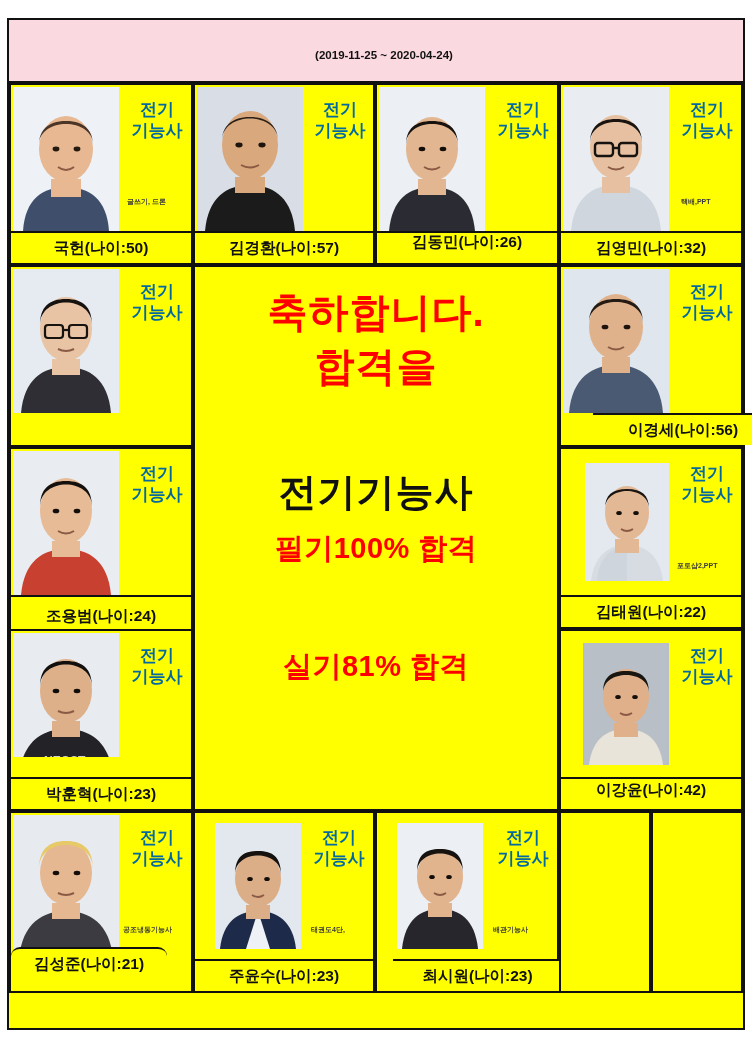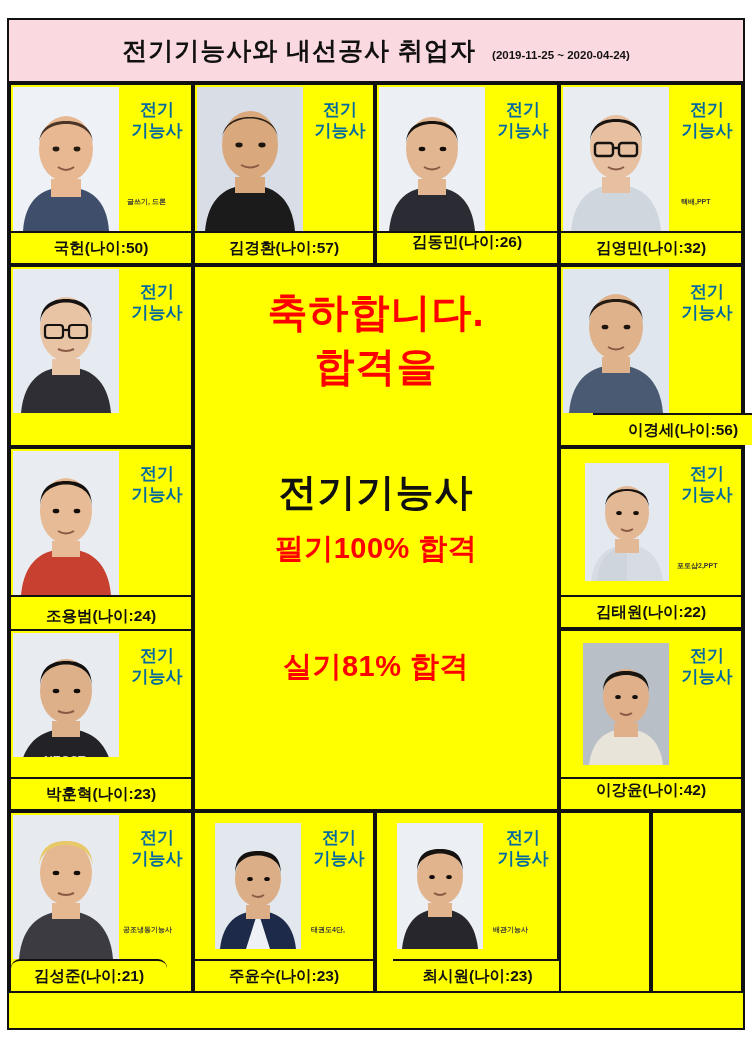--- a/index.html
+++ b/index.html
@@ -156,21 +156,20 @@
     letter-spacing: 0.5px;
   }
 </style>
 </head>
 <body>
 
 <div id="page">
   <div class="board">
 
     <div class="header">
-      <span class="header-title">전기기능사와  내선공사  취업자</span>
       <span class="header-sub">(2019-11-25 ~ 2020-04-24)</span>
     </div>
 
     <div class="grid">
 
       <div class="cell" style="left:0px; top:0px; width:184px; height:182px;">
         <div class="photo-box" style="left:2px; top:2px; width:106px; height:144px; background:#eef2f7;">
           <svg class="portrait" viewBox="0 0 106 144" preserveAspectRatio="none">
             <rect x="0" y="0" width="106" height="144" fill="#eef2f7"></rect>
             <path d="M10 144 C12 112 30 100 53 100 C76 100 94 112 96 144 Z" fill="#3f4f6b"></path>
@@ -396,21 +395,21 @@
             <ellipse cx="43" cy="58" rx="3.3" ry="2.2" fill="#120d09"></ellipse>
             <ellipse cx="64" cy="58" rx="3.3" ry="2.2" fill="#120d09"></ellipse>
             <path d="M45 78 q8 4 16 0" stroke="#8a5a44" stroke-width="2" fill="none"></path>
           </svg>
         </div>
         <div class="cert-label" style="left:110px; top:14px; width:72px;">
           <div>전기</div>
           <div>기능사</div>
         </div>
         <div class="wm" style="left:112px; top:112px;">공조냉동기능사</div>
-        <div class="name-bar" style="left:0px; top:146px; width:156px; height:32px;border-radius:9px;">김성준(나이:21)</div>
+        <div class="name-bar" style="left:0px; top:134px; width:156px; height:32px;border-radius:9px;">김성준(나이:21)</div>
       </div>
 
       <div class="cell" style="left:184px; top:728px; width:182px; height:182px;">
         <div class="photo-box" style="left:20px; top:10px; width:86px; height:126px; background:#e3e8ef;">
           <svg class="portrait" viewBox="0 0 86 126" preserveAspectRatio="none">
             <rect x="0" y="0" width="86" height="126" fill="#e3e8ef"></rect>
             <path d="M5 126 C8 98 24 88 43 88 C62 88 78 98 81 126 Z" fill="#1d2a4a"></path>
             <path d="M43 88 L31 126 L55 126 Z" fill="#eef1f5"></path>
             <path d="M31 82 h24 v14 h-24 z" fill="#dcae88"></path>
             <ellipse cx="43" cy="56" rx="23" ry="28" fill="#dcae88"></ellipse>

